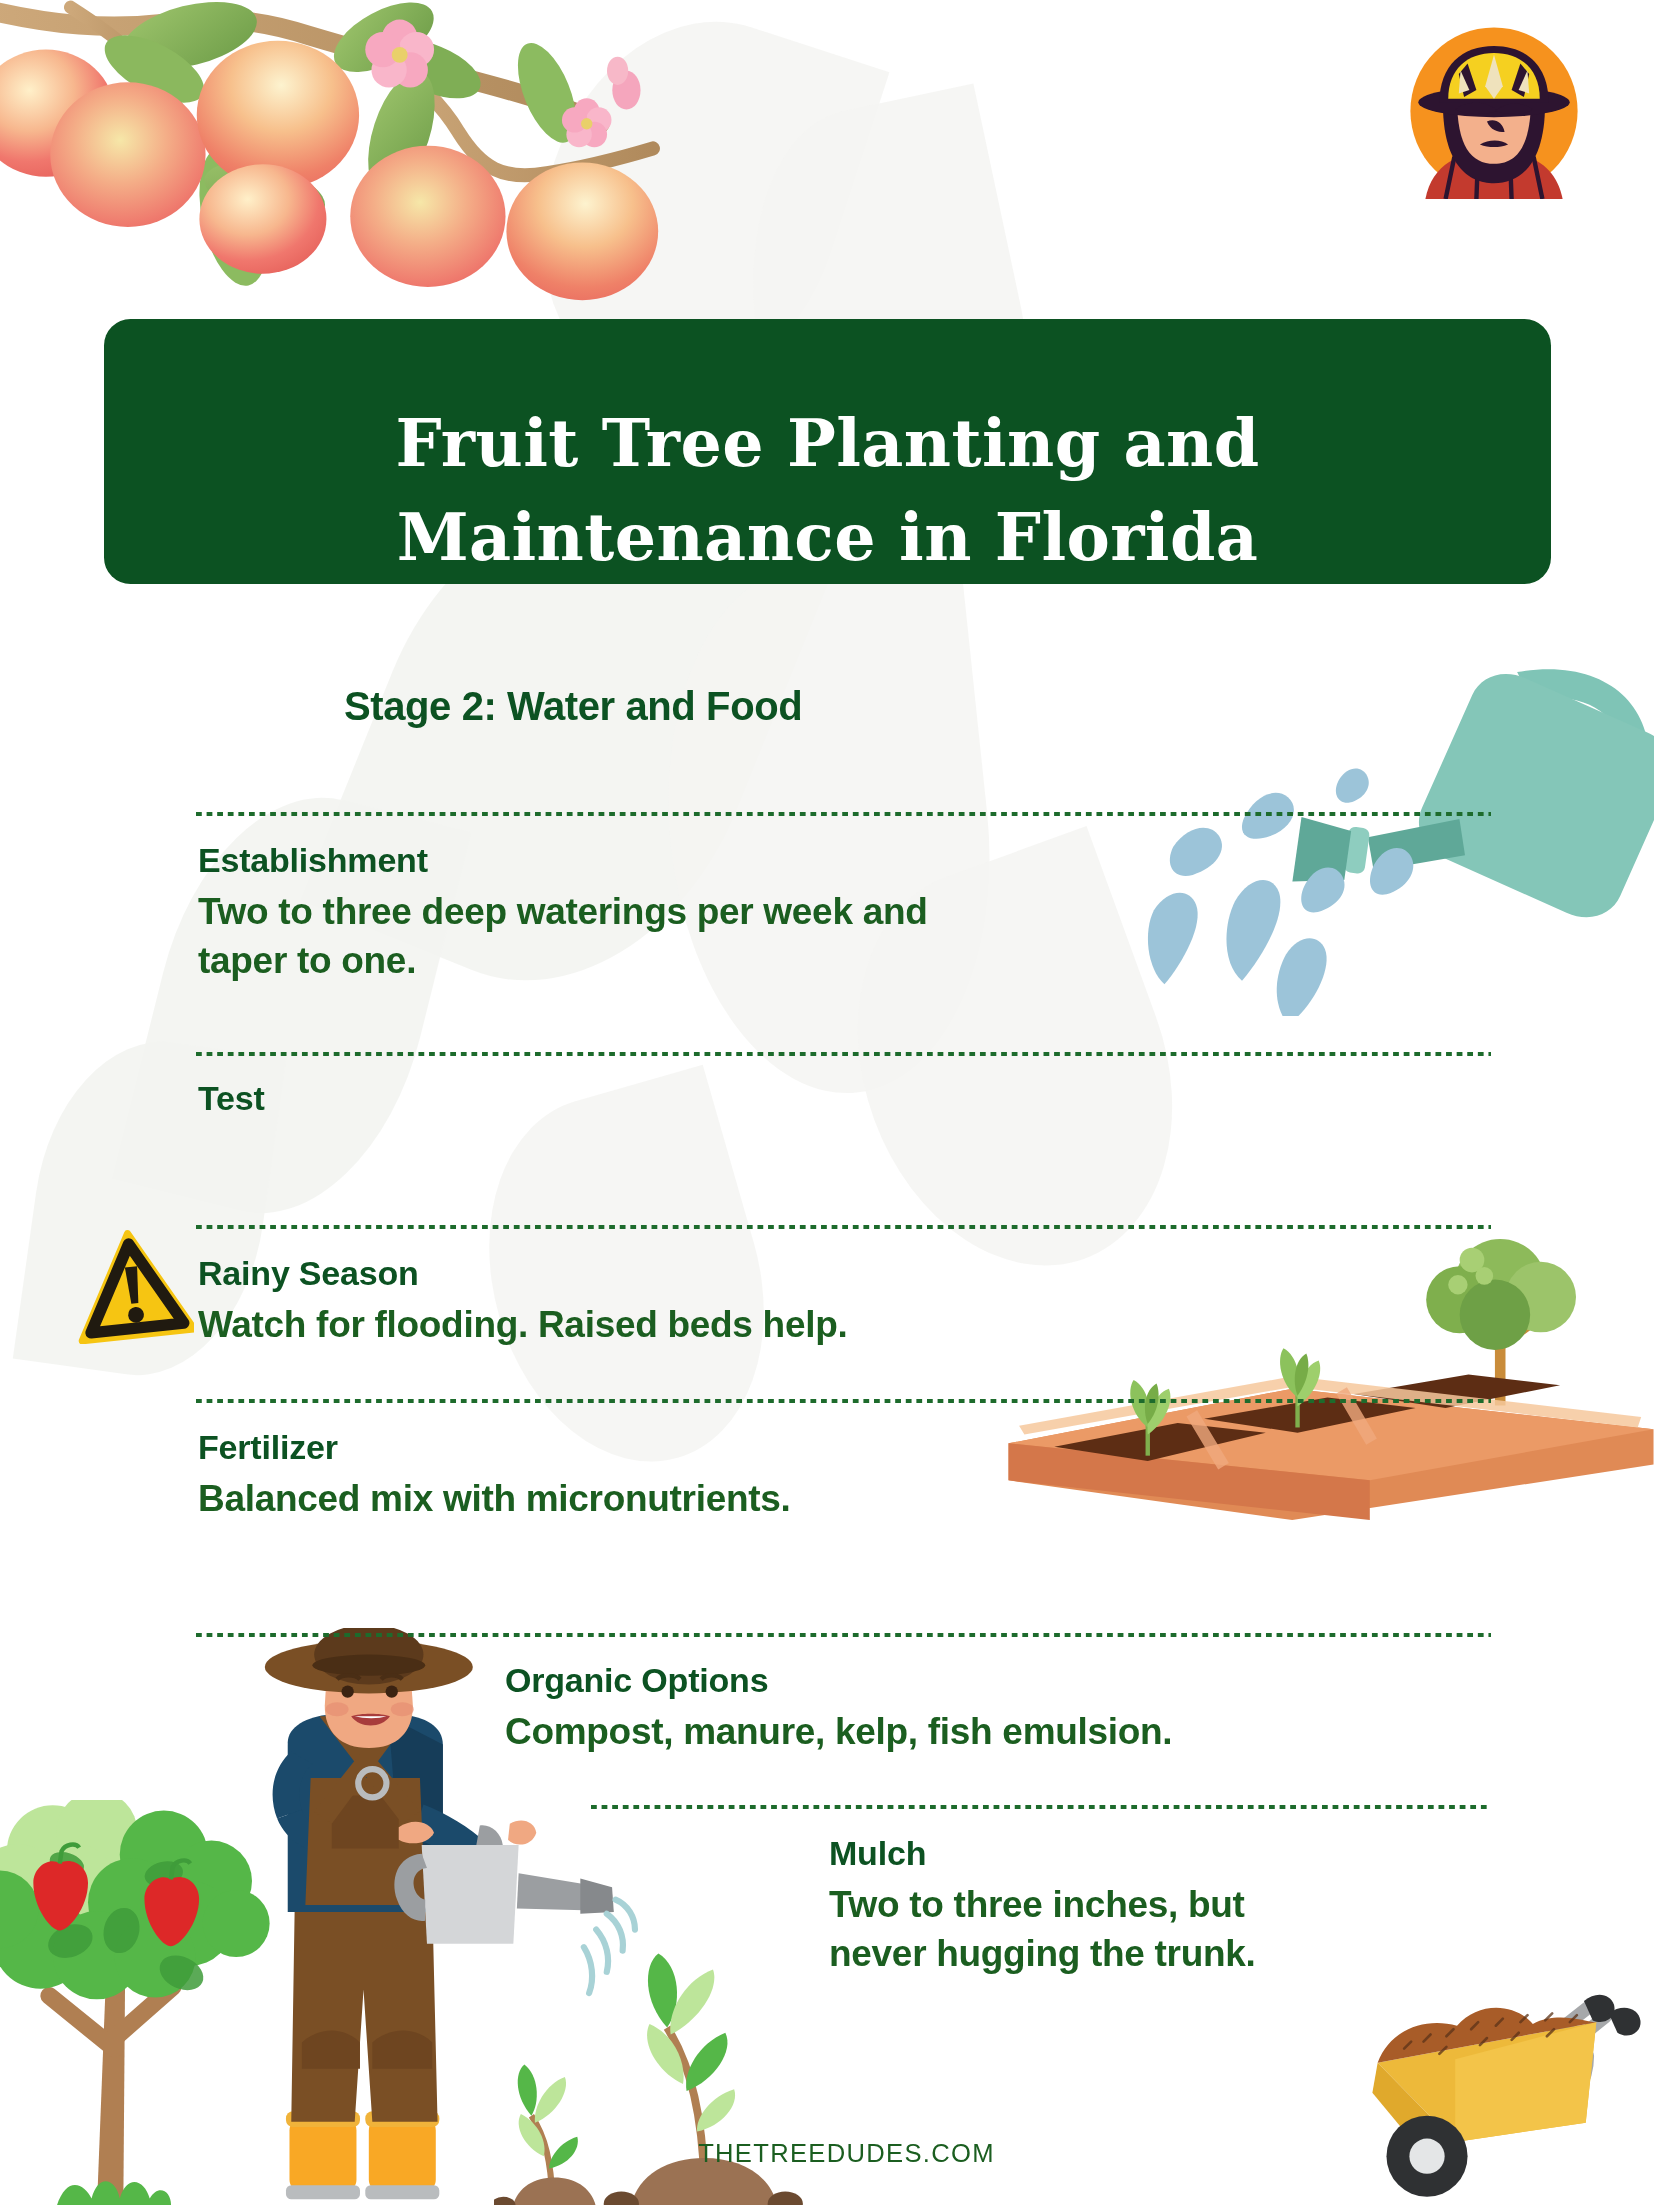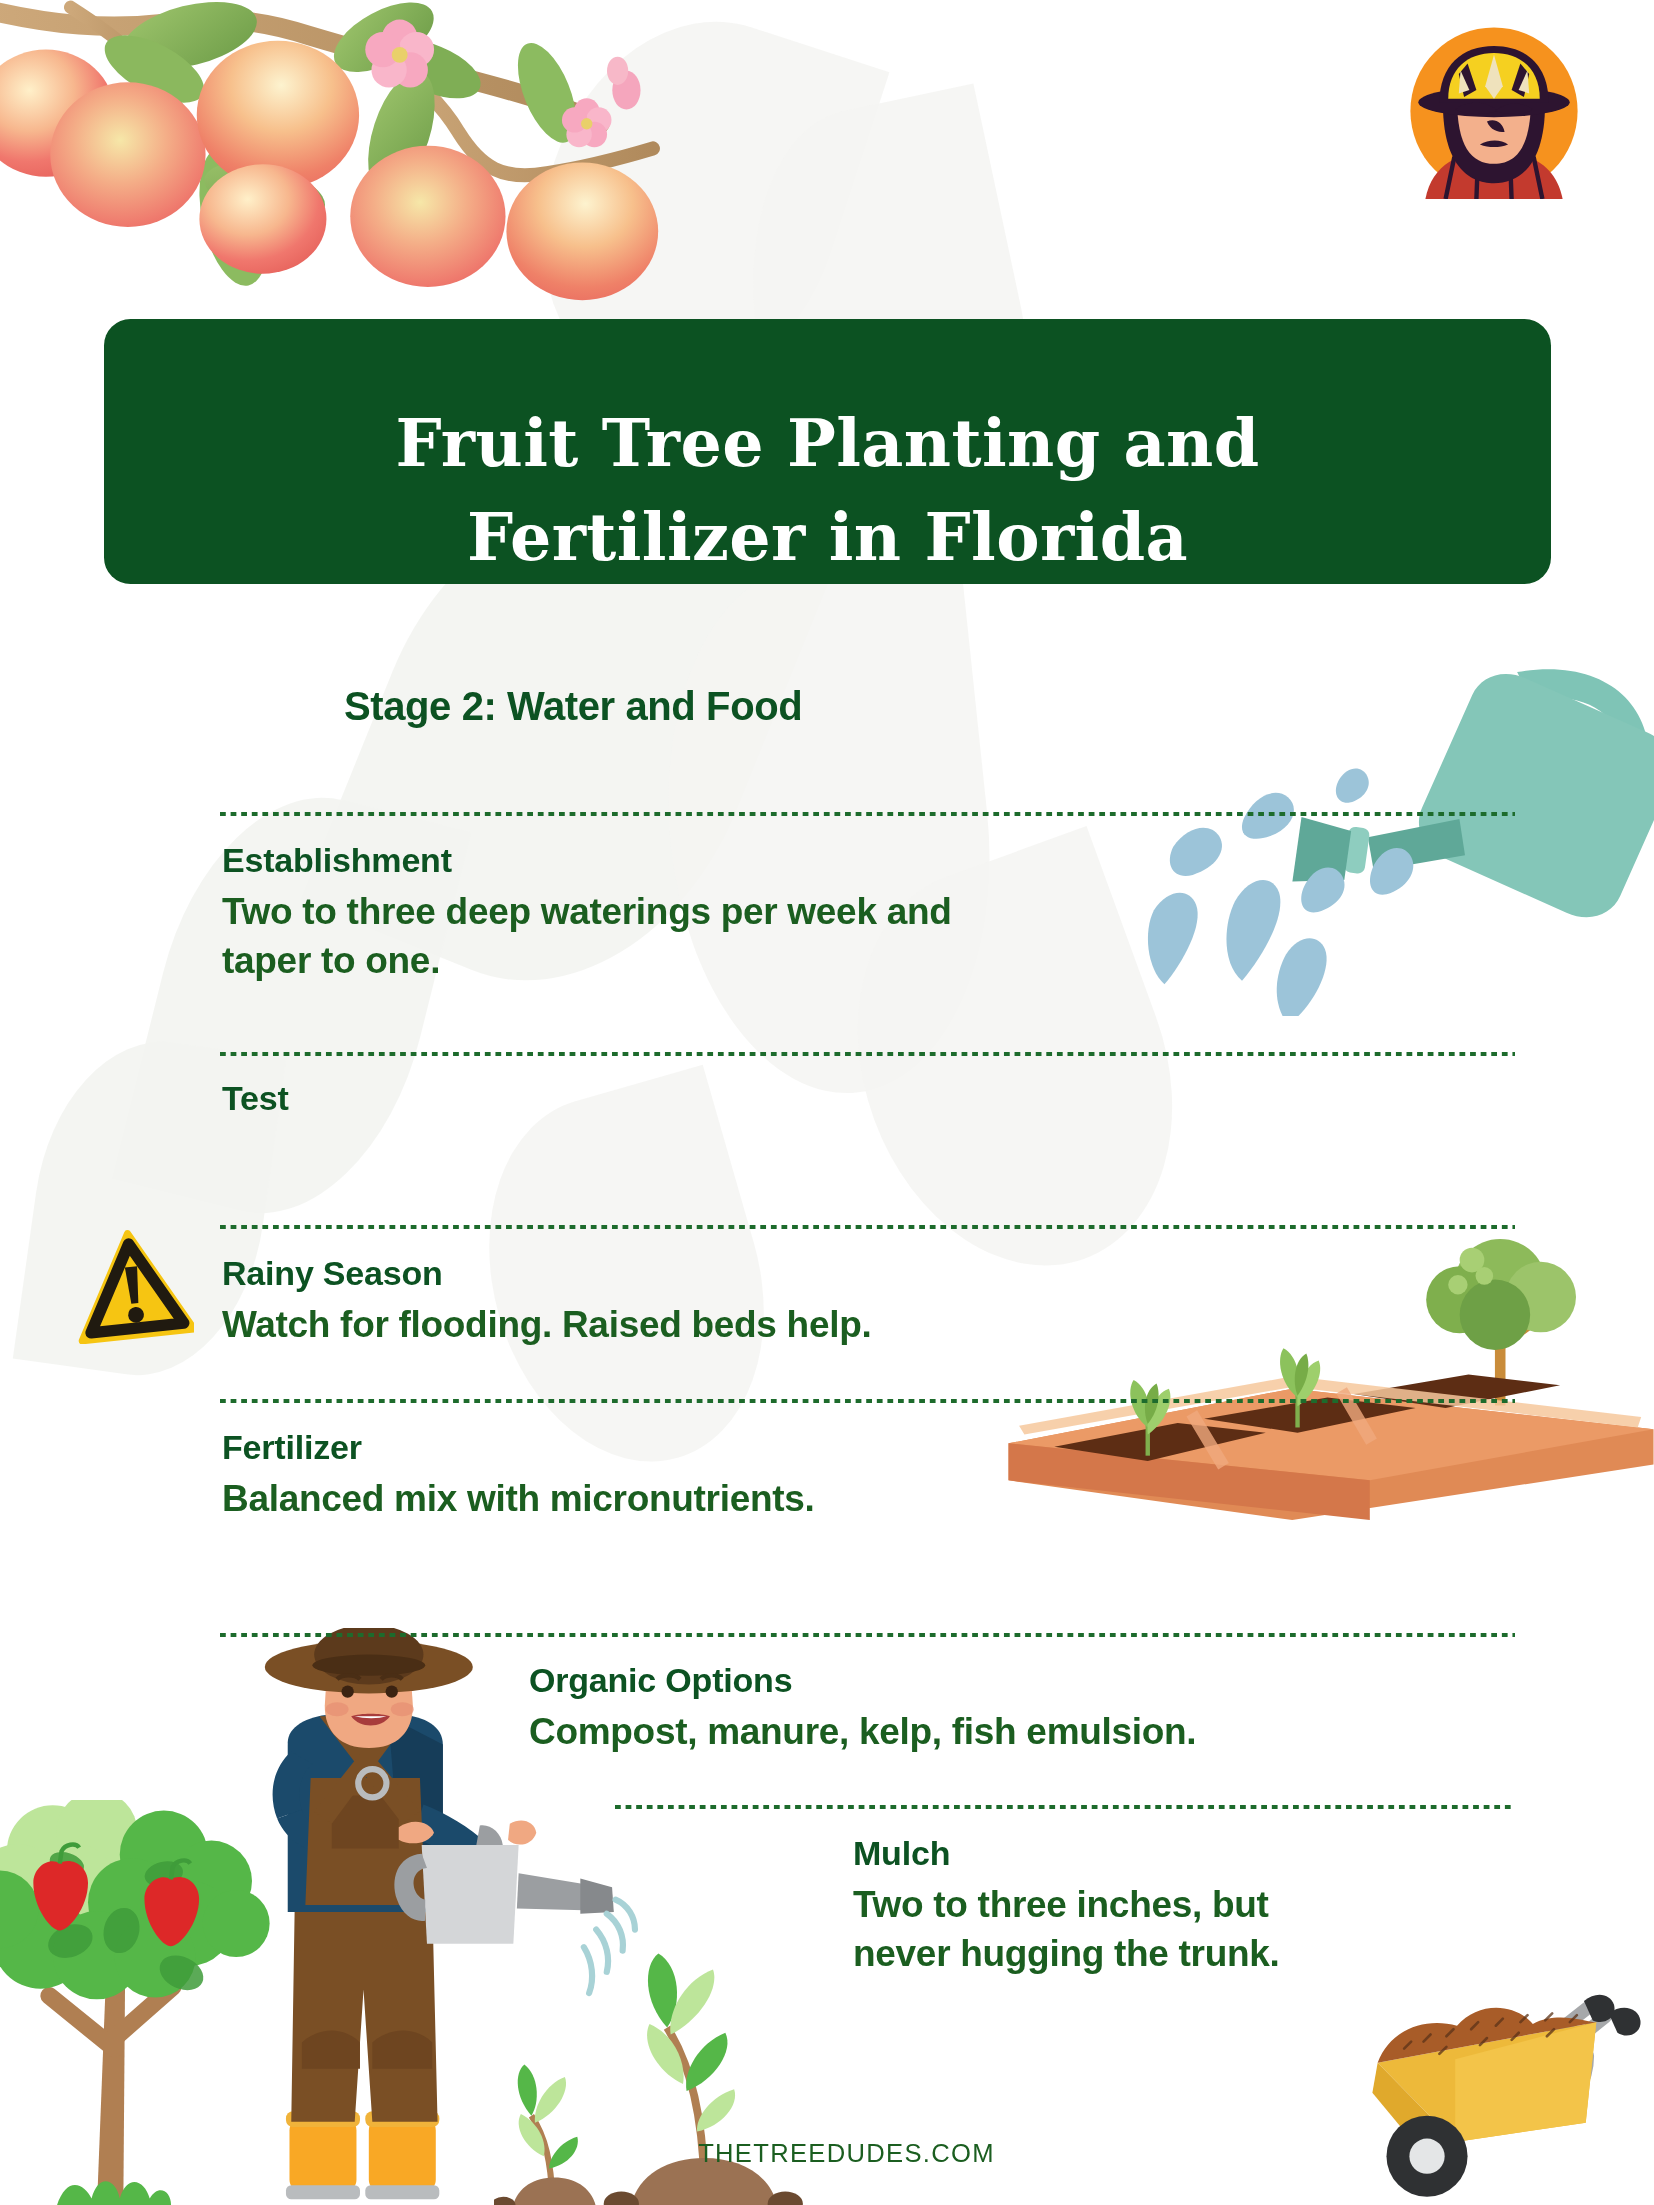--- a/index.html
+++ b/index.html
@@ -47,21 +47,21 @@
 
   
   .stage-heading {
     position: absolute; left: 344px; top: 684px;
     font-size: 40px; font-weight: 700; color: #0c5222;
     letter-spacing: -0.4px;
     z-index: 7;
   }
 
   
-  .content { position: absolute; left: 0; top: 0; width: 1611px; height: 2206px; z-index: 7; margin-left: 24px; }
+  .content { position: absolute; left: 0; top: 0; width: 1611px; height: 2206px; z-index: 7; }
 
   .divider {
     position: absolute; height: 4.4px;
     background-image: linear-gradient(to right, #1d6b2c 0 5.3px, transparent 5.3px 10.6px);
     background-size: 10.6px 4.4px;
     background-repeat: repeat-x;
   }
 
   .sec { position: absolute; }
   .sec h3 {
@@ -205,21 +205,21 @@
     <path d="M56 98 C70 88 92 88 104 100 C92 104 70 106 56 98 Z" fill="#2d1430"></path>
     <path d="M144 98 C130 88 112 90 102 100 C114 104 132 106 144 98 Z" fill="#2d1430"></path>
 
     <path d="M92 112 C100 108 110 112 112 124 C104 124 96 122 92 112 Z" fill="#2d1430"></path>
     <path d="M84 138 C94 132 108 132 116 138 C106 142 94 142 84 138 Z" fill="#2d1430"></path>
   </svg>
 </div>
 
 <div class="title-banner">
   <div class="title-line">Fruit Tree Planting and</div>
-  <div class="title-line">Fertilizer in Florida</div>
+  <div class="title-line">Maintenance in Florida</div>
 </div>
 
 <div class="stage-heading">Stage 2: Water and Food</div>
 
 <div class="ill watering-can">
   <svg viewBox="0 0 600 440" width="529" height="388">
     <path d="M430 50 C520 34 580 78 580 150 C580 205 546 238 500 244 L500 210 C532 204 550 182 550 148
              C550 100 510 70 446 82 Z" fill="#7fc4b6"></path>
     <path d="M340 120 C340 96 360 78 388 78 L538 78 C566 78 586 96 586 120 L586 260 C586 284 566 302 538 302
              L388 302 C360 302 340 284 340 260 Z" fill="#84c6b8" transform="rotate(24 463 190)"></path>

